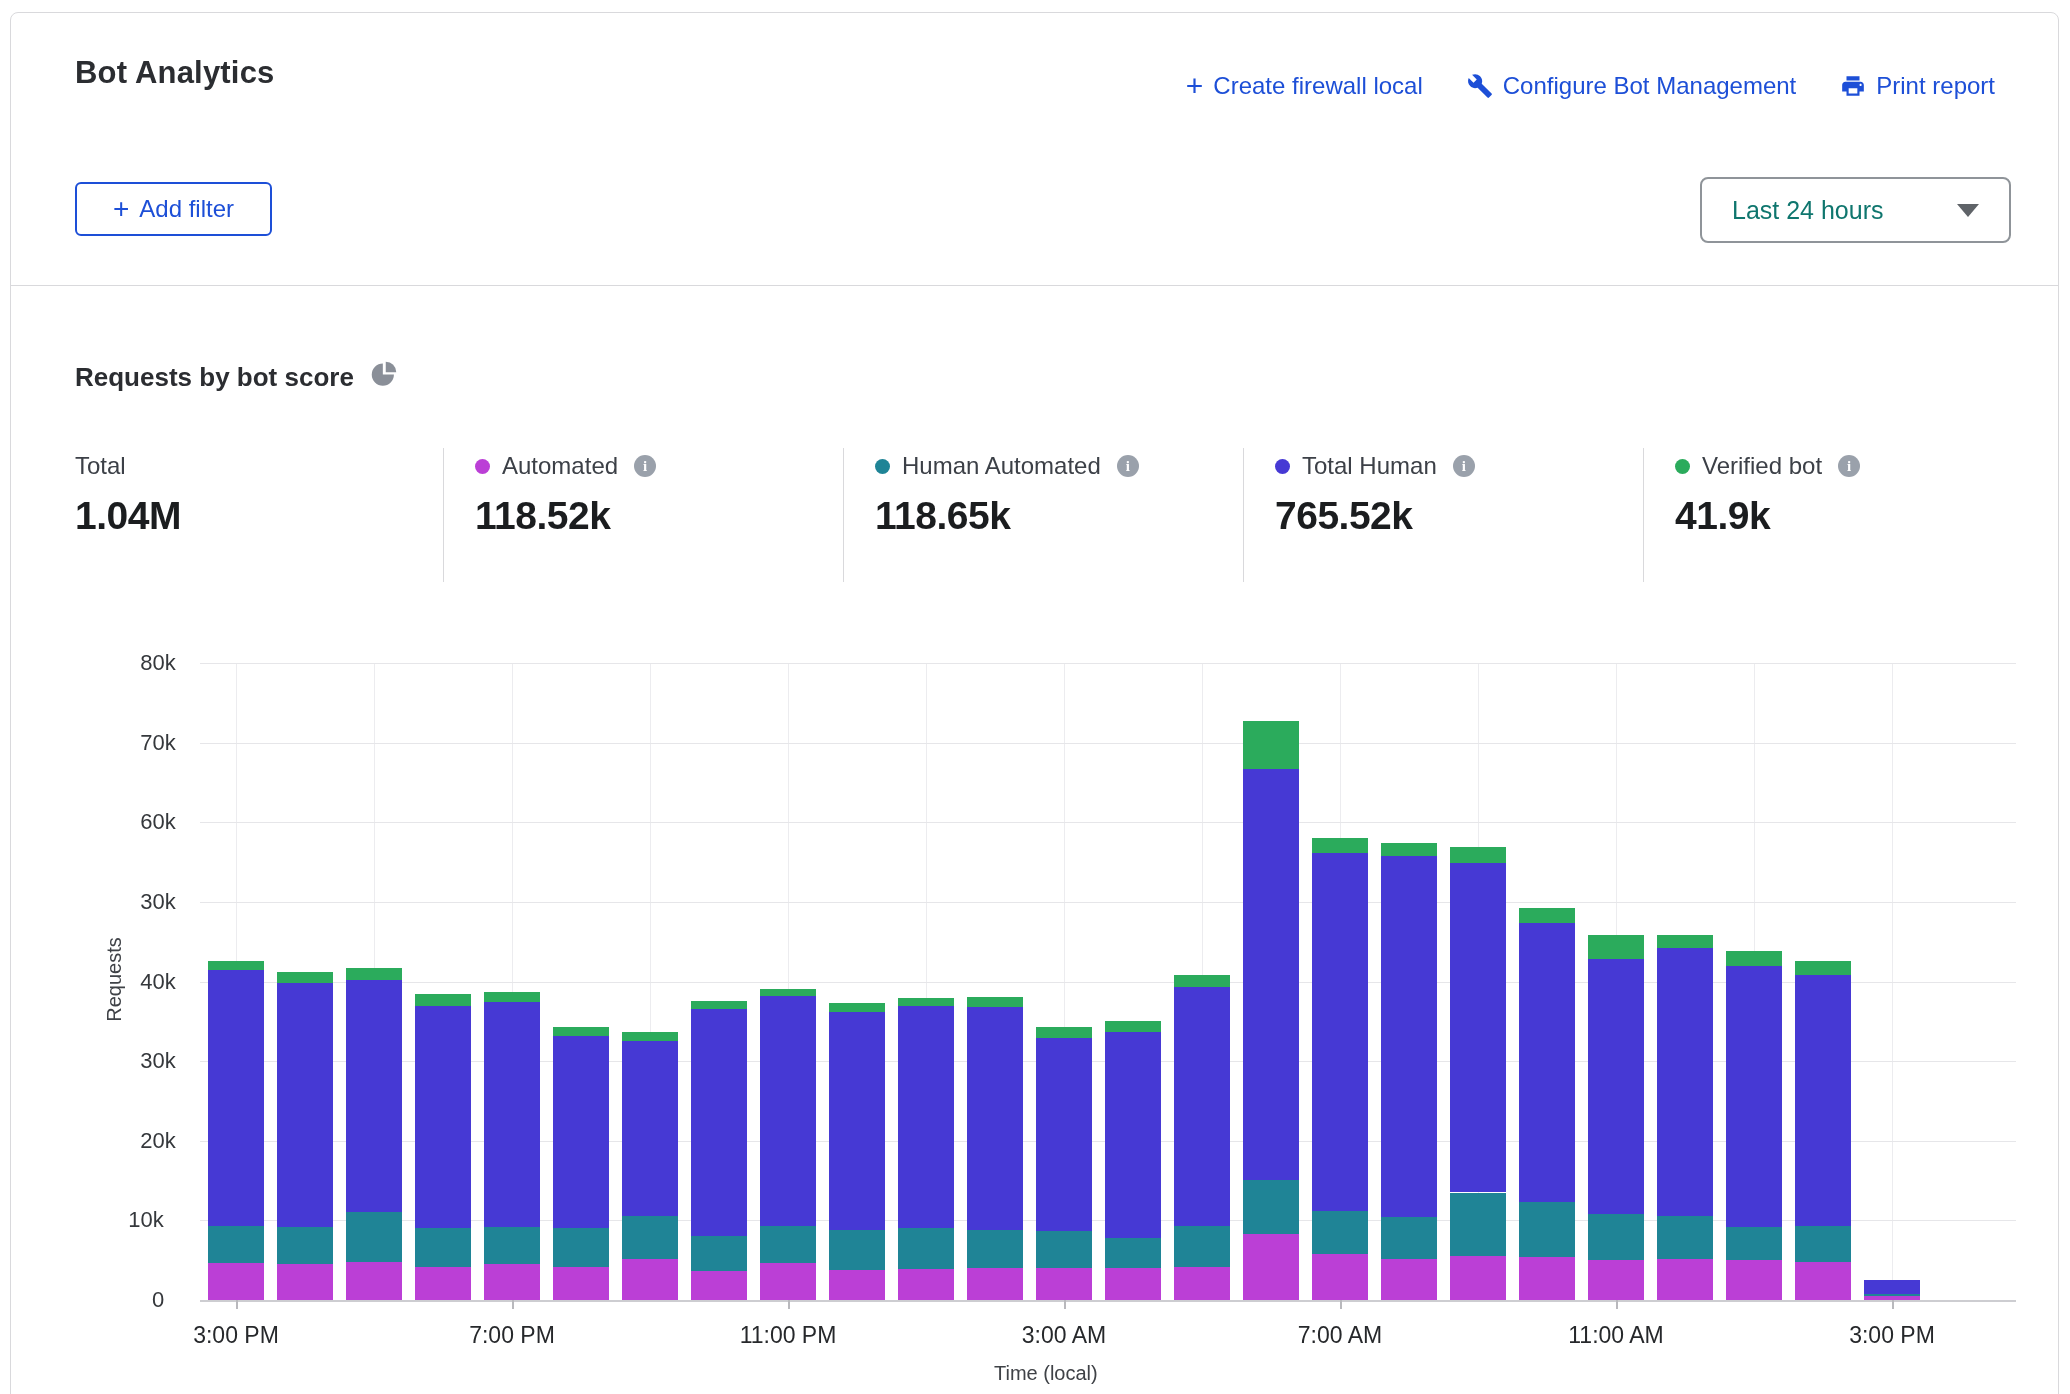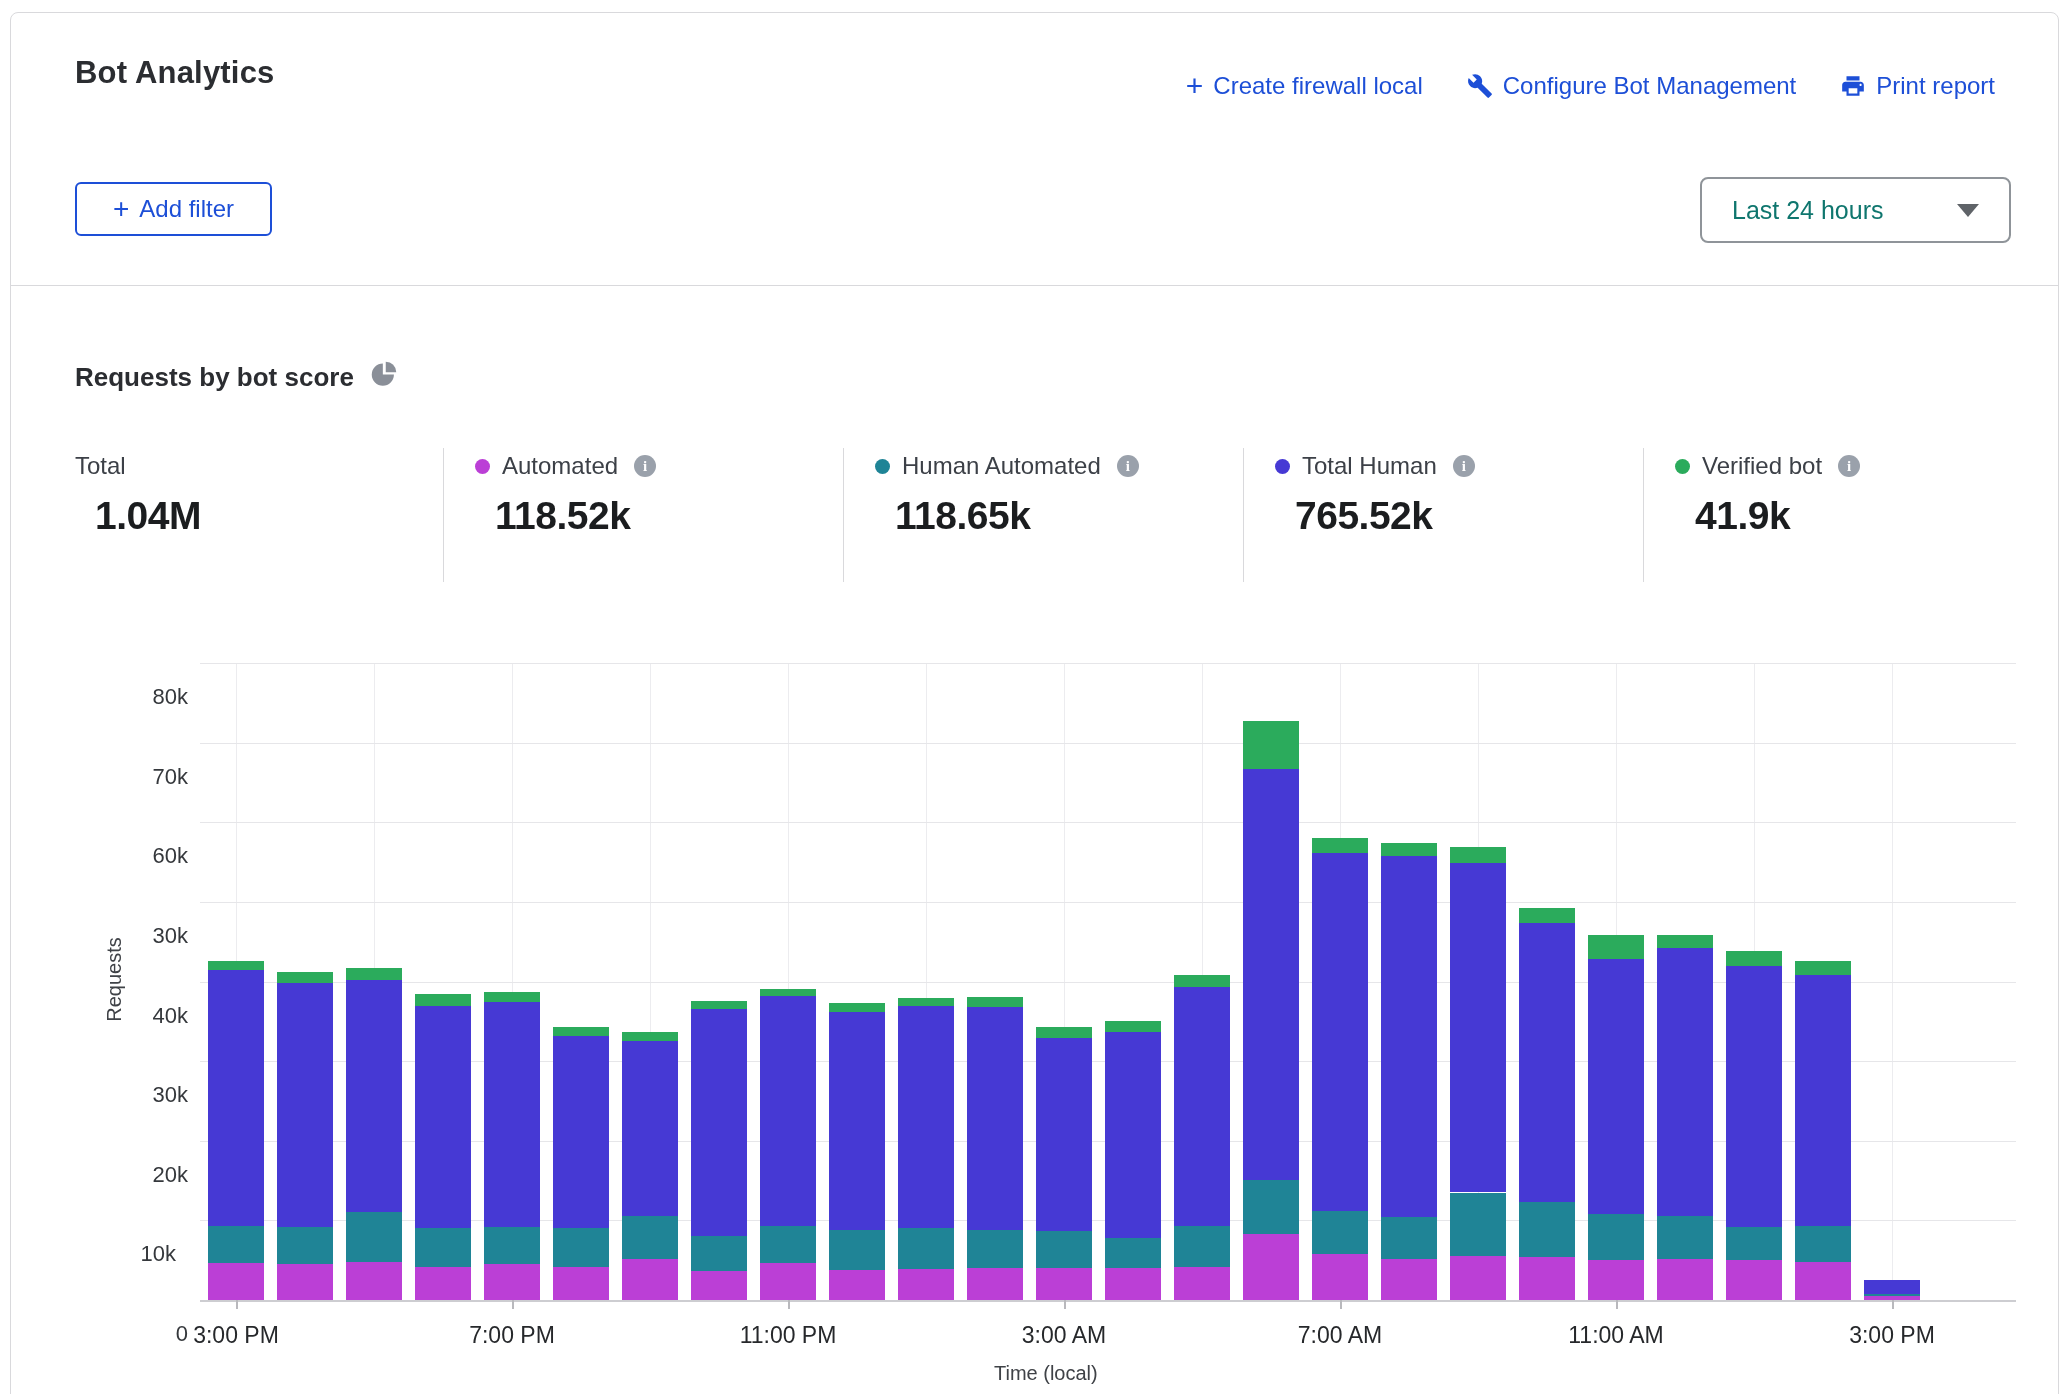--- a/index.html
+++ b/index.html
@@ -19,28 +19,28 @@
   .range-select{left:1700px;top:177px;width:311px;height:66px;border:2px solid #8f9499;border-radius:8px;background:#fff;display:flex;align-items:center;box-sizing:border-box;padding:0 30px;cursor:pointer;}
   .range-select .val{font-size:25px;color:#0f766e;flex:1;}
   .caret-down{width:0;height:0;border-left:11px solid transparent;border-right:11px solid transparent;border-top:13px solid #5f6368;}
   
   .section-title{left:75px;top:360px;font-size:26px;font-weight:bold;color:#2b2d31;display:flex;align-items:center;gap:16px;}
   
   .stat-col{top:452px;display:flex;flex-direction:column;gap:14px;}
   .stat-label-row{display:flex;align-items:center;gap:12px;font-size:24px;color:#3c4047;}
   .dot{width:15px;height:15px;border-radius:50%;display:inline-block;}
   .info-icon{width:22px;height:22px;border-radius:50%;background:#9aa1ab;color:#fff;font-size:15px;font-weight:bold;display:inline-flex;align-items:center;justify-content:center;font-family:"Liberation Serif",serif;margin-left:4px;cursor:pointer;}
-  .stat-value{font-size:39px;font-weight:bold;color:#1b1d1f;letter-spacing:-.5px;margin-left:20px;}
+  .stat-value{font-size:39px;font-weight:bold;color:#1b1d1f;letter-spacing:-.5px;}
   .stat-divider{top:448px;width:1px;height:134px;background:#d9d9dc;}
   
   #chart{position:absolute;left:0;top:0;width:2070px;height:1394px;pointer-events:none;}
   #chart .gl-h{position:absolute;left:200px;width:1816px;height:1px;background:#e6e6e9;}
   #chart .gl-v{position:absolute;top:663px;height:637px;width:1px;background:#ececef;}
   #chart .axis-x{position:absolute;left:200px;width:1816px;height:2px;background:#cdcdd1;}
-  #chart .ylab{position:absolute;width:60px;text-align:right;font-size:22px;color:#35383c;margin-top:34px;}
+  #chart .ylab{position:absolute;width:60px;text-align:center;font-size:22px;color:#35383c;}
   #chart .xlab{position:absolute;font-size:23px;color:#26282b;text-align:center;width:140px;}
   #chart .tick{position:absolute;width:2px;height:9px;background:#b9b9bd;top:1300px;}
   #chart .seg{position:absolute;pointer-events:auto;cursor:pointer;}
   .y-axis-title{left:72px;top:968px;font-size:20px;color:#3f4247;transform:rotate(-90deg);transform-origin:center;}
   .x-axis-title{left:994px;top:1362px;width:160px;text-align:left;font-size:20px;color:#3f4247;}
 </style>
 </head>
 <body>
 
 <div class="card-border"></div>

